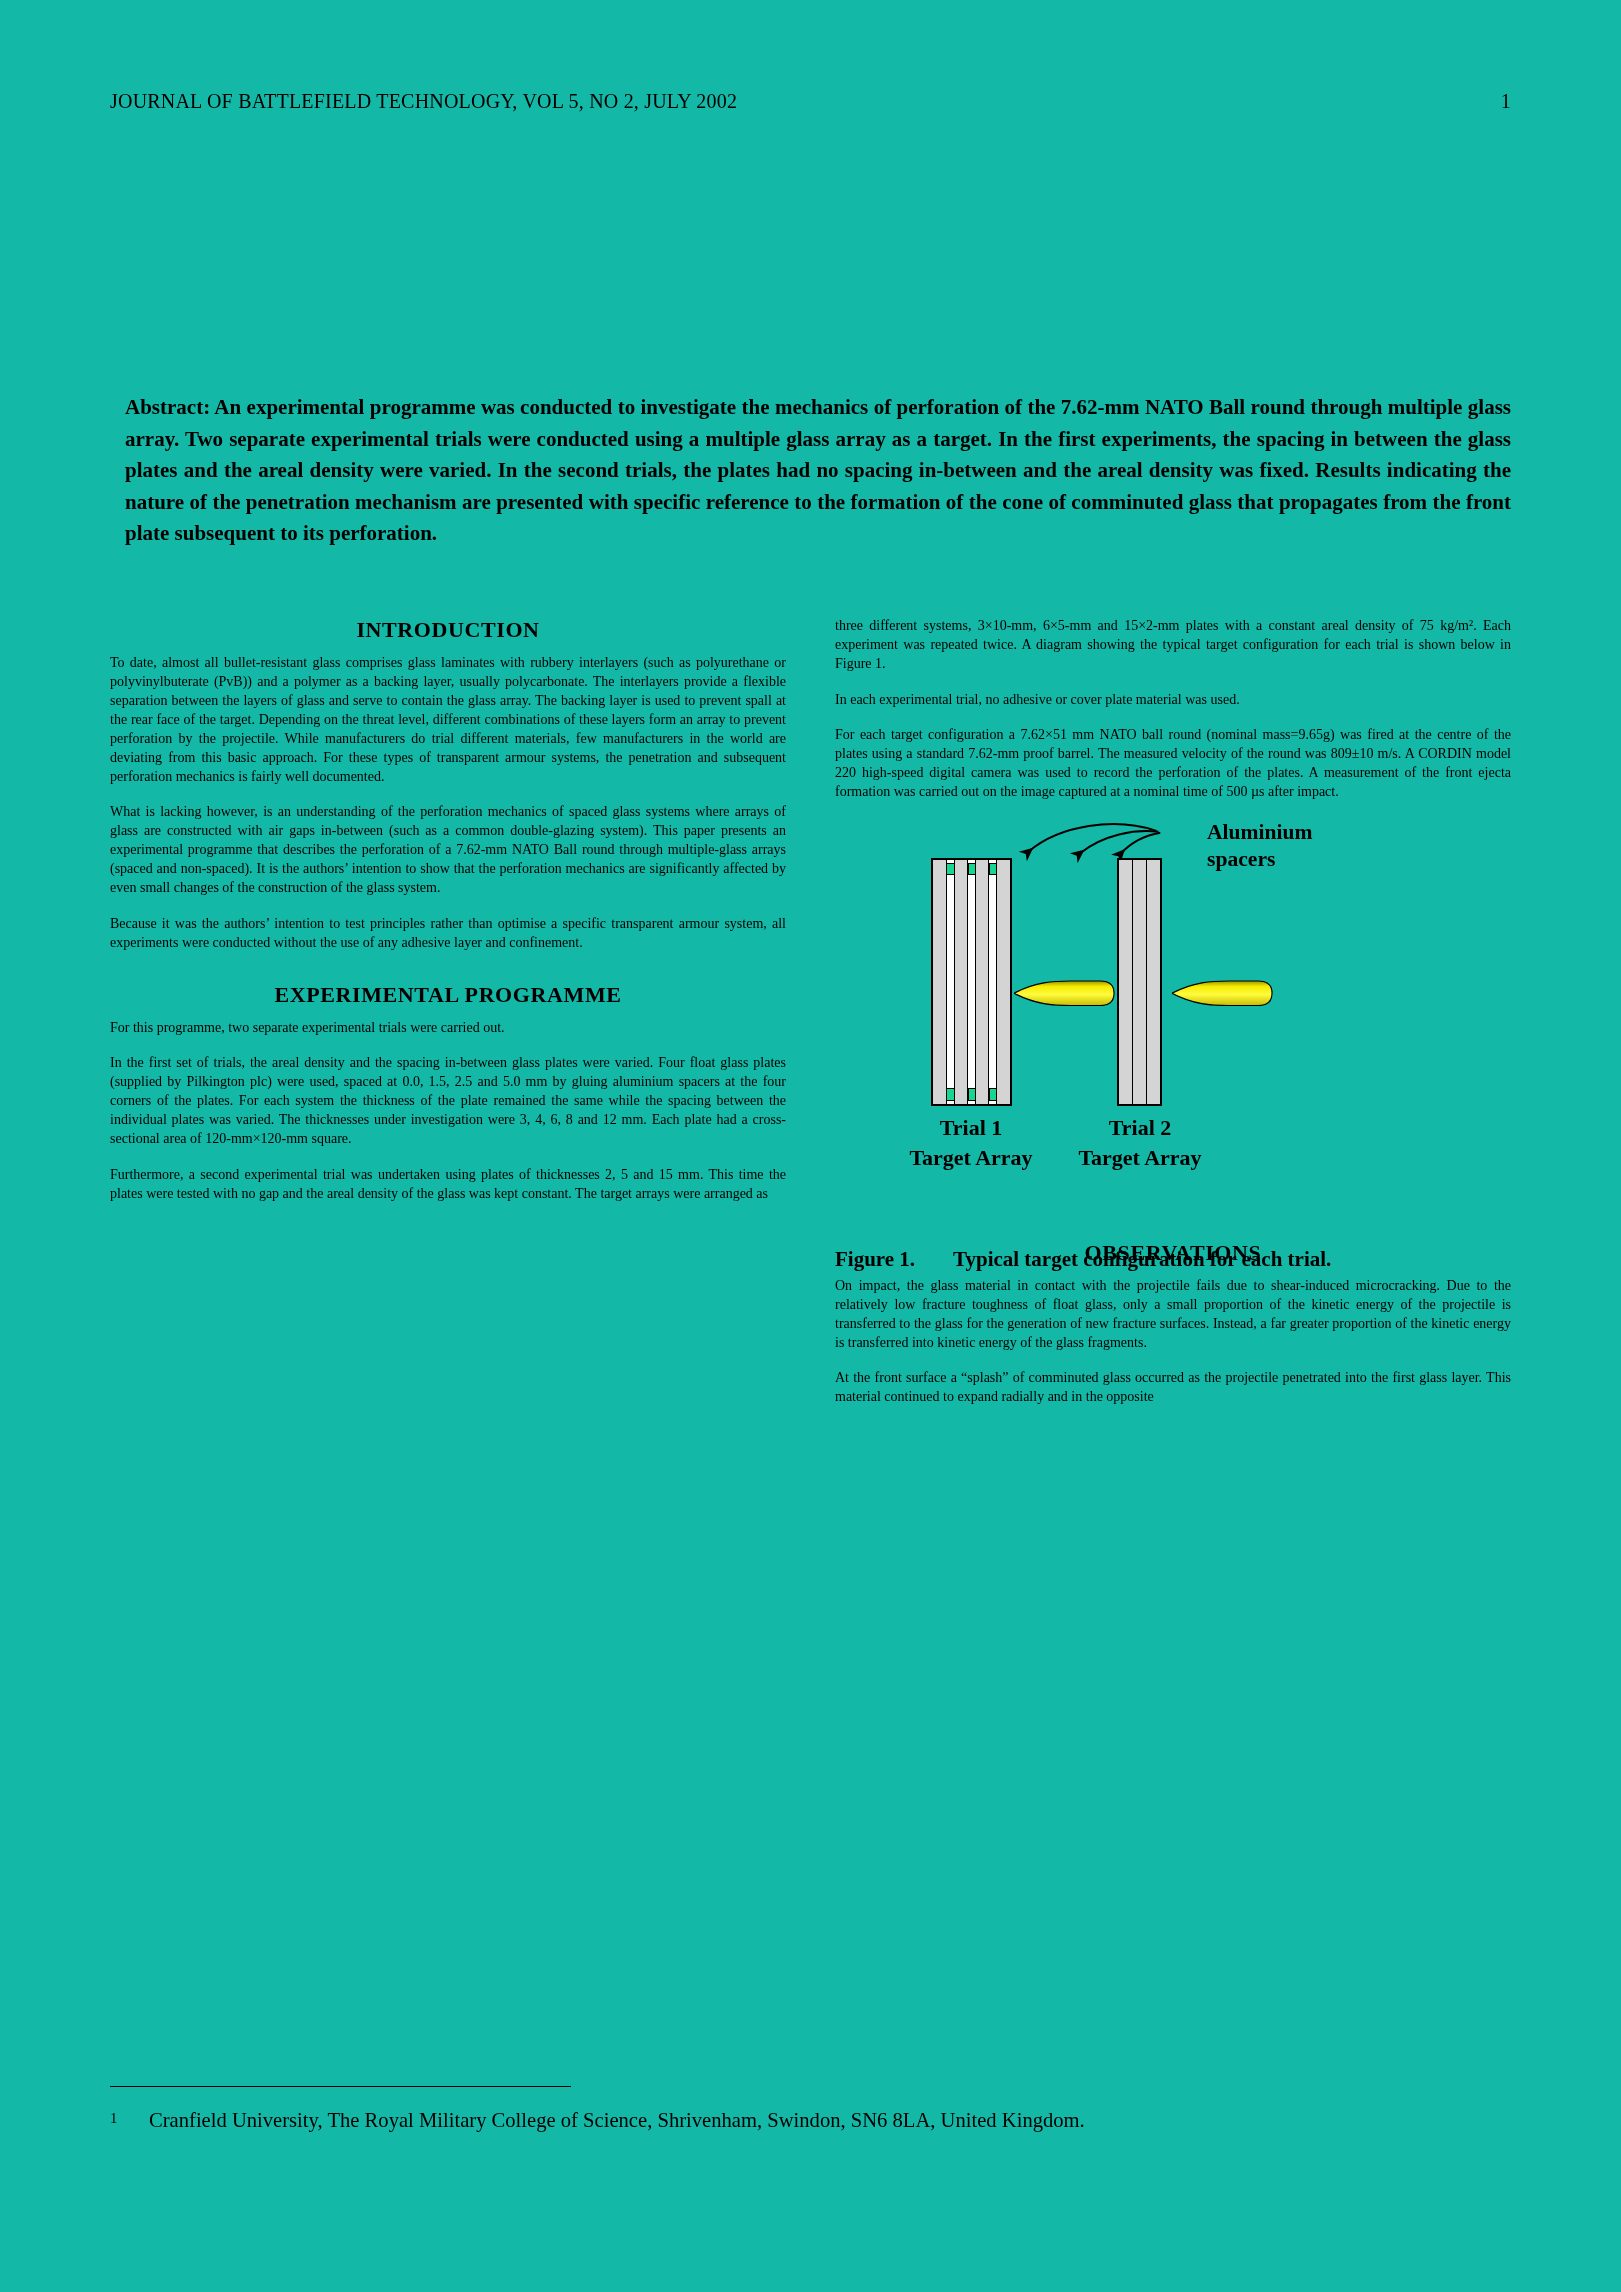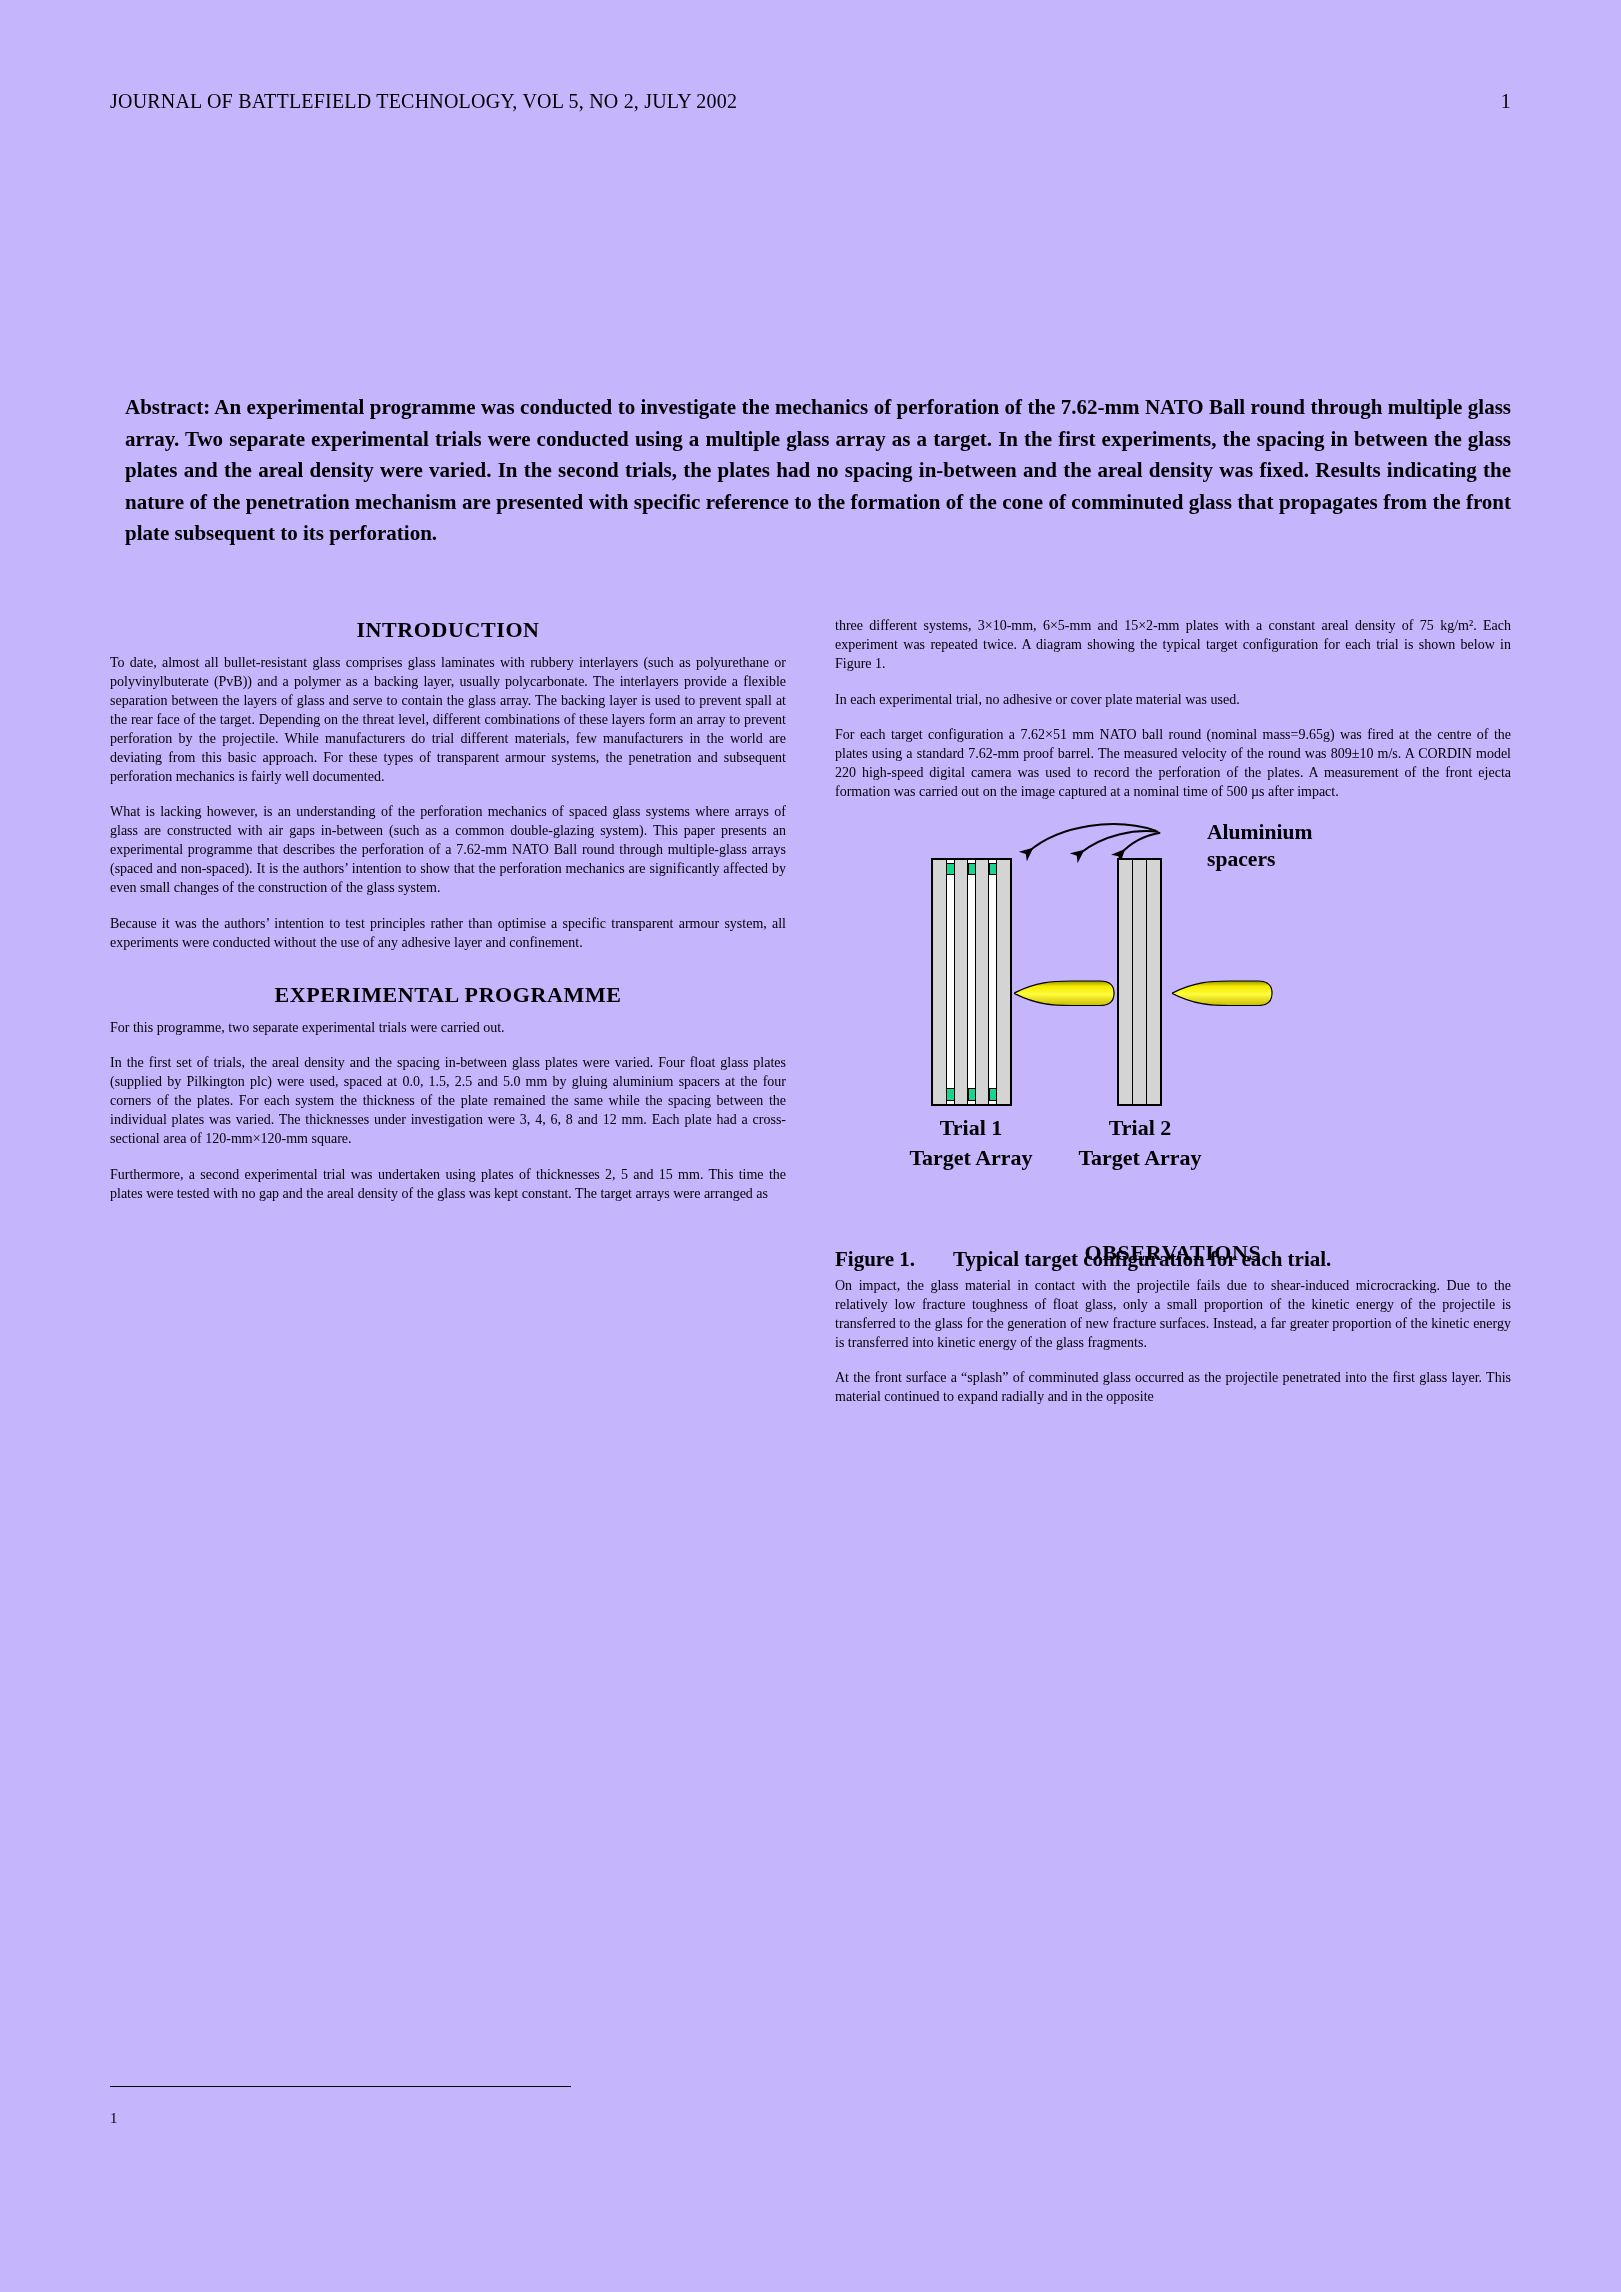--- a/index.html
+++ b/index.html
@@ -9,21 +9,21 @@
   }
   body {
     font-family: "Liberation Serif", "DejaVu Serif", serif;
     color: #000000;
   }
   #page {
     position: relative;
     width: 1621px;
     height: 2293px;
     margin: 0 auto;
-    background: #c4b5fd;
+    background: #14b8a6;
     box-sizing: border-box;
     padding: 15px;
     overflow: hidden;
   }
 
   
   .running-head {
     position: absolute;
     left: 110px;
     right: 110px;
@@ -380,16 +380,17 @@
 
       <h2 class="sec-head">OBSERVATIONS</h2>
       <p class="body">On impact, the glass material in contact with the projectile fails due to shear-induced microcracking. Due to the relatively low fracture toughness of float glass, only a small proportion of the kinetic energy of the projectile is transferred to the glass for the generation of new fracture surfaces. Instead, a far greater proportion of the kinetic energy is transferred into kinetic energy of the glass fragments.</p>
       <p class="body">At the front surface a “splash” of comminuted glass occurred as the projectile penetrated into the first glass layer. This material continued to expand radially and in the opposite</p>
     </div>
   </div>
 
   <div class="footnote-rule"></div>
   <div class="footnote">
     <span class="fn-mark">1</span>
+    <span>Cranfield University, The Royal Military College of Science, Shrivenham, Swindon, SN6 8LA, United Kingdom.</span>
   </div>
 
 </div>
 
 
 </body></html>

